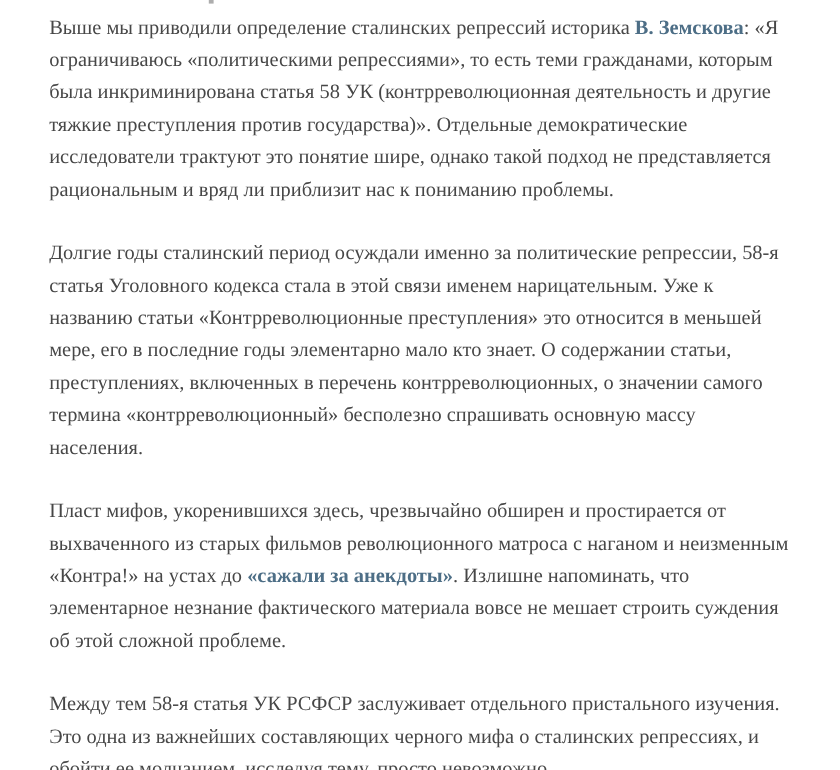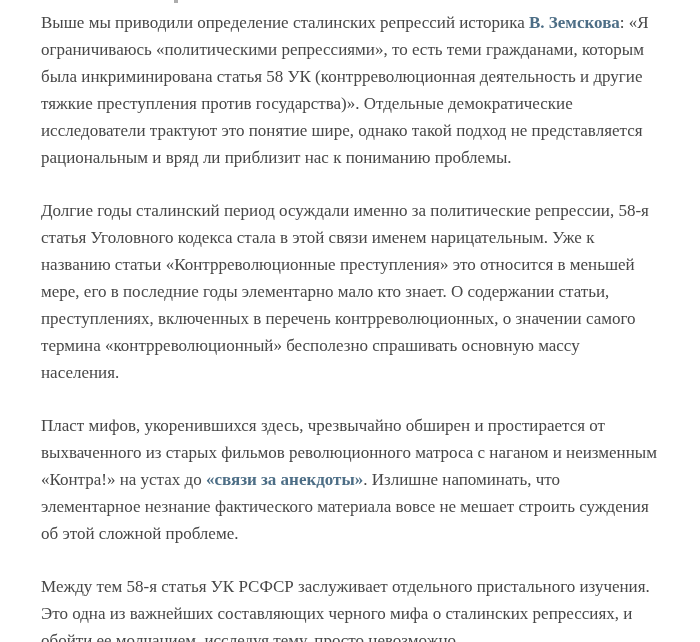--- a/index.html
+++ b/index.html
@@ -47,16 +47,16 @@
   }
 </style>
 </head>
 <body>
 
 <div class="page">
   <div class="artifact"></div>
   <div class="article-body">
       <p class="para"><span>Выше мы приводили определение сталинских репрессий историка </span><a class="link">В. Земскова</a><span>: «Я ограничиваюсь «политическими репрессиями», то есть теми гражданами, которым была инкриминирована статья 58 УК (контрреволюционная деятельность и другие тяжкие преступления против государства)». Отдельные демократические исследователи трактуют это понятие шире, однако такой подход не представляется рациональным и вряд ли приблизит нас к пониманию проблемы.</span></p>
       <p class="para"><span>Долгие годы сталинский период осуждали именно за политические репрессии, 58-я статья Уголовного кодекса стала в этой связи именем нарицательным. Уже к названию статьи «Контрреволюционные преступления» это относится в меньшей мере, его в последние годы элементарно мало кто знает. О содержании статьи, преступлениях, включенных в перечень контрреволюционных, о значении самого термина «контрреволюционный» бесполезно спрашивать основную массу населения.</span></p>
-      <p class="para"><span>Пласт мифов, укоренившихся здесь, чрезвычайно обширен и простирается от выхваченного из старых фильмов революционного матроса с наганом и неизменным «Контра!» на устах до </span><a class="link">«связи за анекдоты»</a><span>. Излишне напоминать, что элементарное незнание фактического материала вовсе не мешает строить суждения об этой сложной проблеме.</span></p>
+      <p class="para"><span>Пласт мифов, укоренившихся здесь, чрезвычайно обширен и простирается от выхваченного из старых фильмов революционного матроса с наганом и неизменным «Контра!» на устах до </span><a class="link">«сажали за анекдоты»</a><span>. Излишне напоминать, что элементарное незнание фактического материала вовсе не мешает строить суждения об этой сложной проблеме.</span></p>
       <p class="para"><span>Между тем 58-я статья УК РСФСР заслуживает отдельного пристального изучения. Это одна из важнейших составляющих черного мифа о сталинских репрессиях, и обойти ее молчанием, исследуя тему, просто невозможно.</span></p>
     </div>
 </div>
 
 </body></html>

